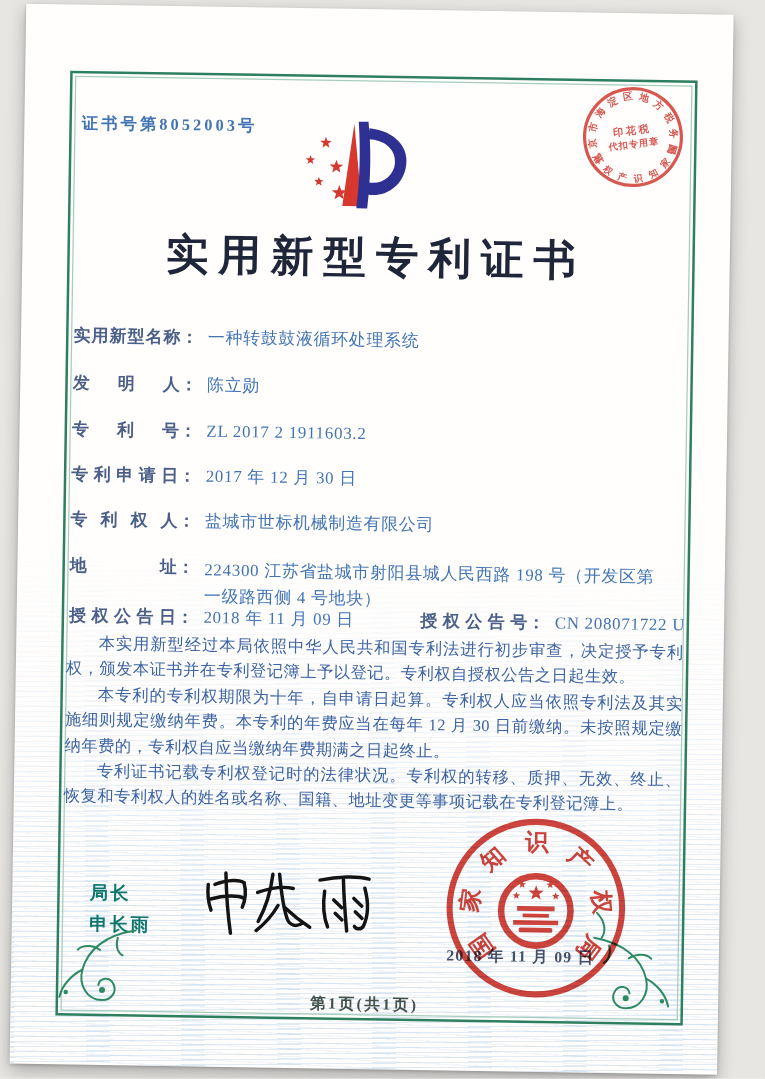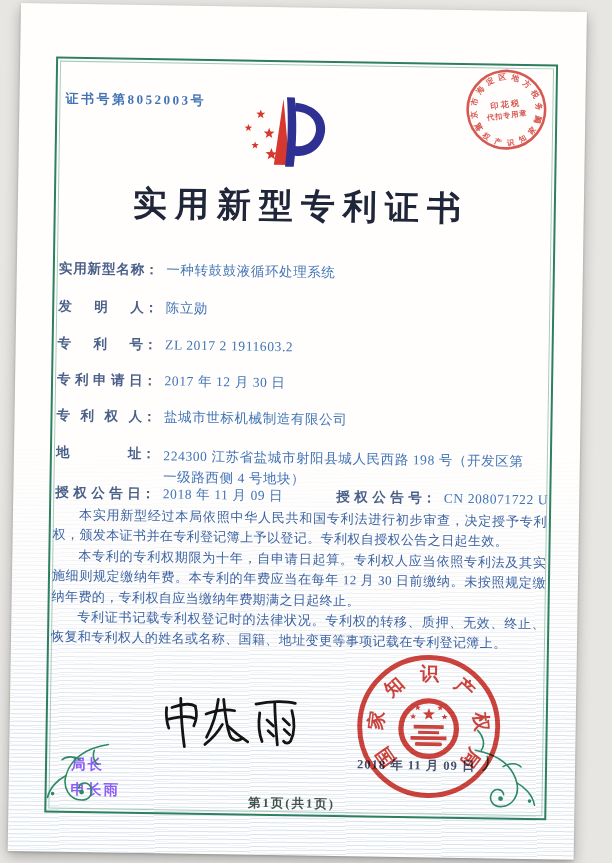--- a/index.html
+++ b/index.html
@@ -53,22 +53,22 @@
   .row.addr{white-space:normal;}
   .row.addr .val{display:inline-block;width:374px;vertical-align:top;line-height:21px;}
   .pair-right{position:absolute;left:281px;top:0;white-space:nowrap;}
   .bodytext{
     position:absolute;left:40px;top:501px;width:494px;
     font-size:13px;line-height:20.4px;color:#3c63a2;text-align:justify;
   }
   .bodytext p{margin:0;text-indent:2em;letter-spacing:.4px;}
   .signer{
     position:absolute;left:62px;top:700px;
-    font-size:14.5px;line-height:25px;font-weight:700;color:#8b5cf6;
-    font-family:Liberation Serif, serif;letter-spacing:2px;margin-top:48px;
+    font-size:14.5px;line-height:25px;font-weight:700;color:#0f766e;
+    font-family:Liberation Mono, monospace;letter-spacing:2px;
   }
   .signature{position:absolute;left:150px;top:686px;transform:rotate(-2deg);}
   .seal-date{
     position:absolute;left:348px;top:748px;
     font-size:12.5px;color:#44506b;letter-spacing:1px;z-index:4;font-weight:600;
   }
   .agency-seal{position:absolute;left:344px;top:642px;z-index:5;mix-blend-mode:multiply;opacity:.95;}
   .tax-stamp{position:absolute;left:444px;top:56px;z-index:5;mix-blend-mode:multiply;opacity:.9;transform:rotate(-8deg);}
   .footer{
     position:absolute;left:0;right:0;top:788px;text-align:center;

